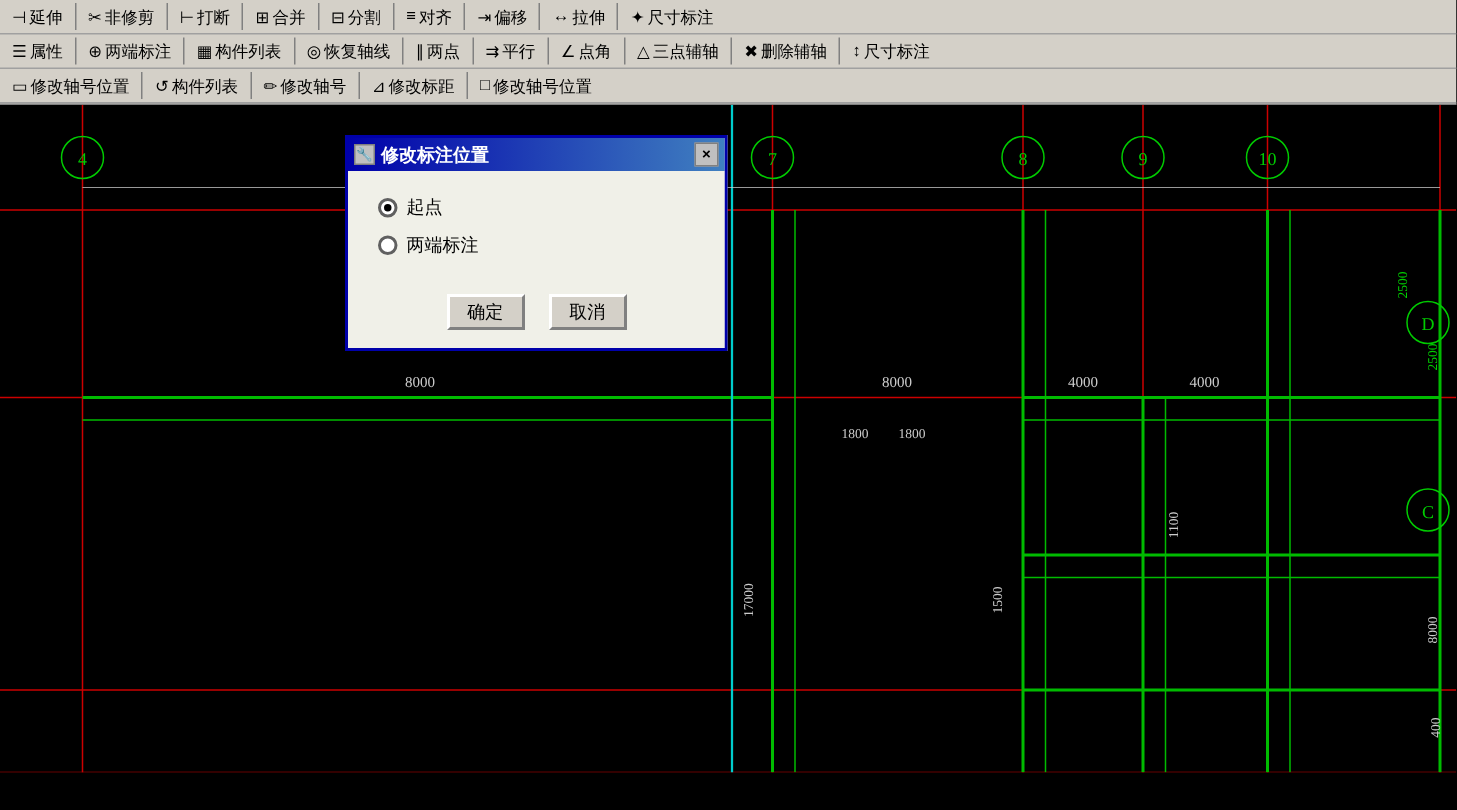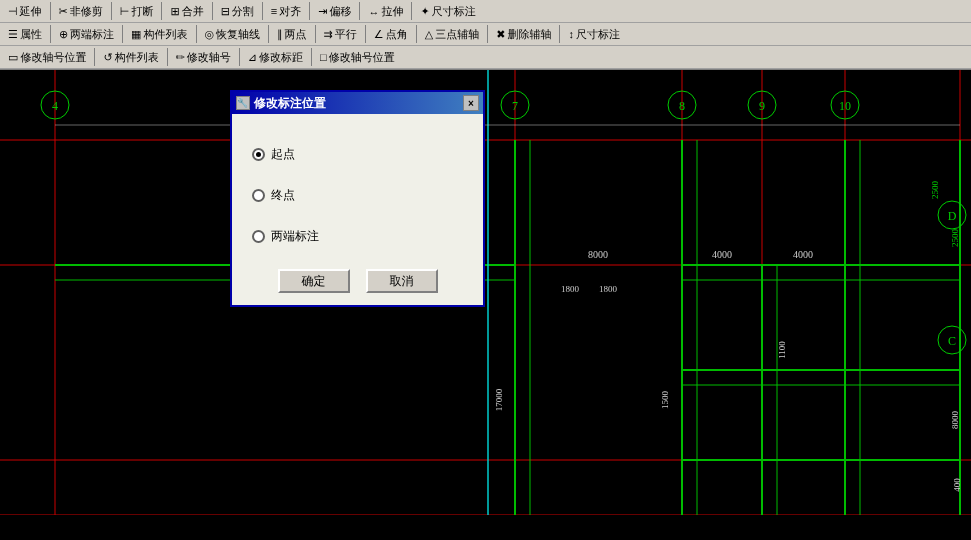--- a/index.html
+++ b/index.html
@@ -121,21 +121,20 @@
       flex-direction: column;
       gap: 8px;
       margin-bottom: 20px;
     }
 
     .radio-item {
       display: flex;
       align-items: center;
       gap: 6px;
       cursor: pointer;
-      margin-top: 16px;
     }
 
     .radio-circle {
       width: 13px;
       height: 13px;
       border-radius: 50%;
       border: 2px solid #606060;
       background: #fff;
       display: flex;
       align-items: center;
@@ -158,21 +157,21 @@
     }
 
     .dialog-buttons {
       display: flex;
       justify-content: center;
       gap: 16px;
       padding-top: 4px;
     }
 
     .dialog-btn {
-      width: 72px;
+      width: 52px;
       height: 24px;
       background: #d4d0c8;
       border: 2px solid #808080;
       border-top-color: #fff;
       border-left-color: #fff;
       cursor: pointer;
       font-size: 12px;
       font-family: Liberation Mono, monospace;
       display: flex;
       align-items: center;
@@ -424,24 +423,20 @@
     </div>
 
     <div class="dialog-content">
       <div class="radio-group">
 
         <label class="radio-item">
           <div class="radio-circle checked"></div>
           <span class="radio-label">起点</span>
         </label>
 
-        <label class="radio-item">
-          <div class="radio-circle"></div>
-          <span class="radio-label">终点</span>
-        </label>
 
 
         <label class="radio-item">
           <div class="radio-circle"></div>
           <span class="radio-label">两端标注</span>
         </label>
 
       </div>
 
       <div class="dialog-buttons">

